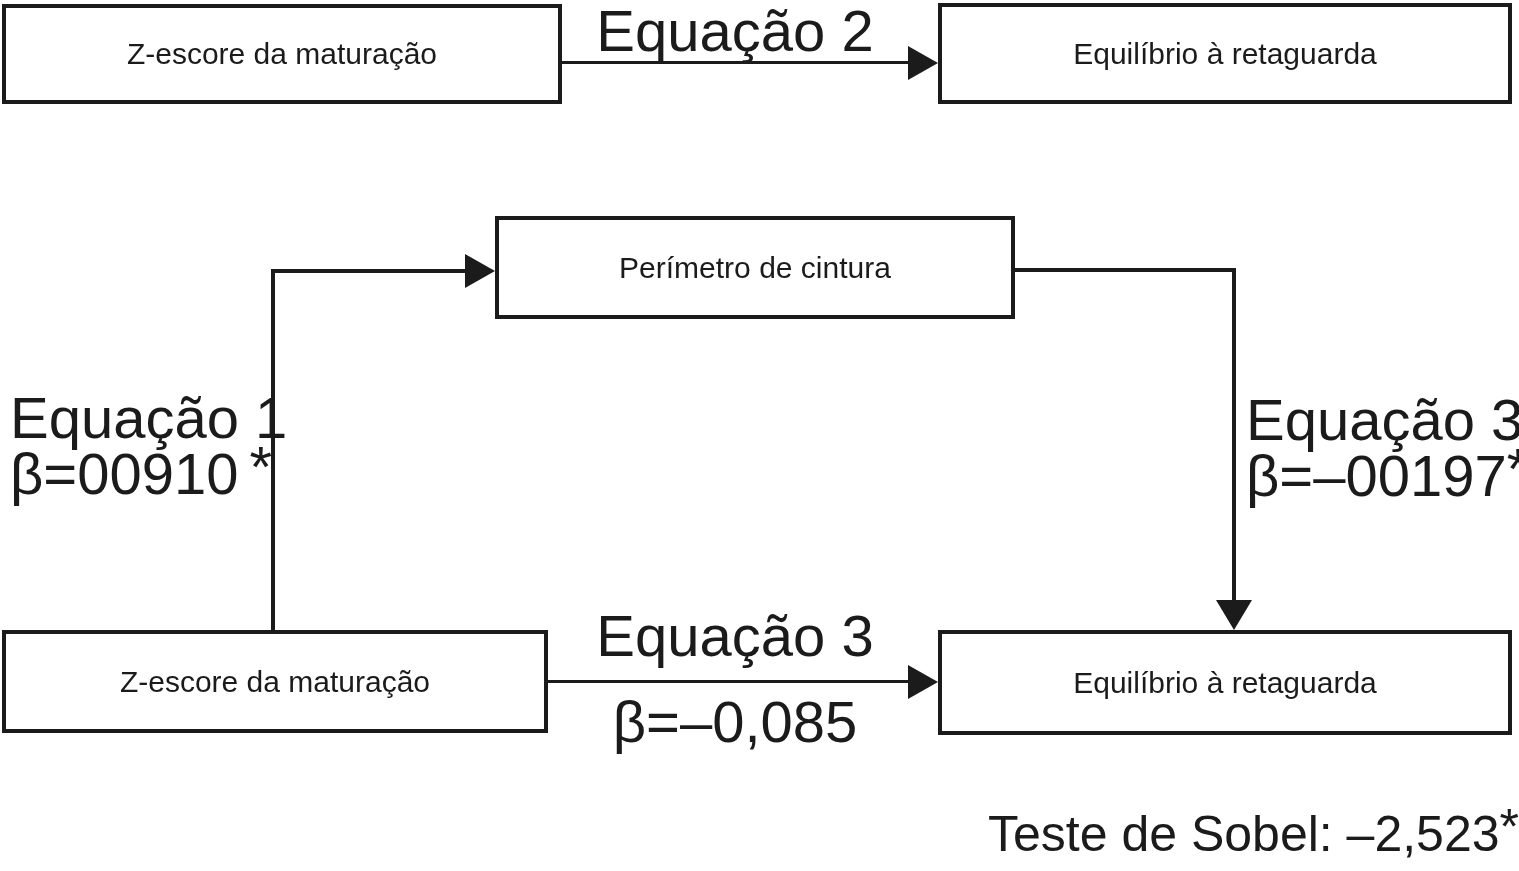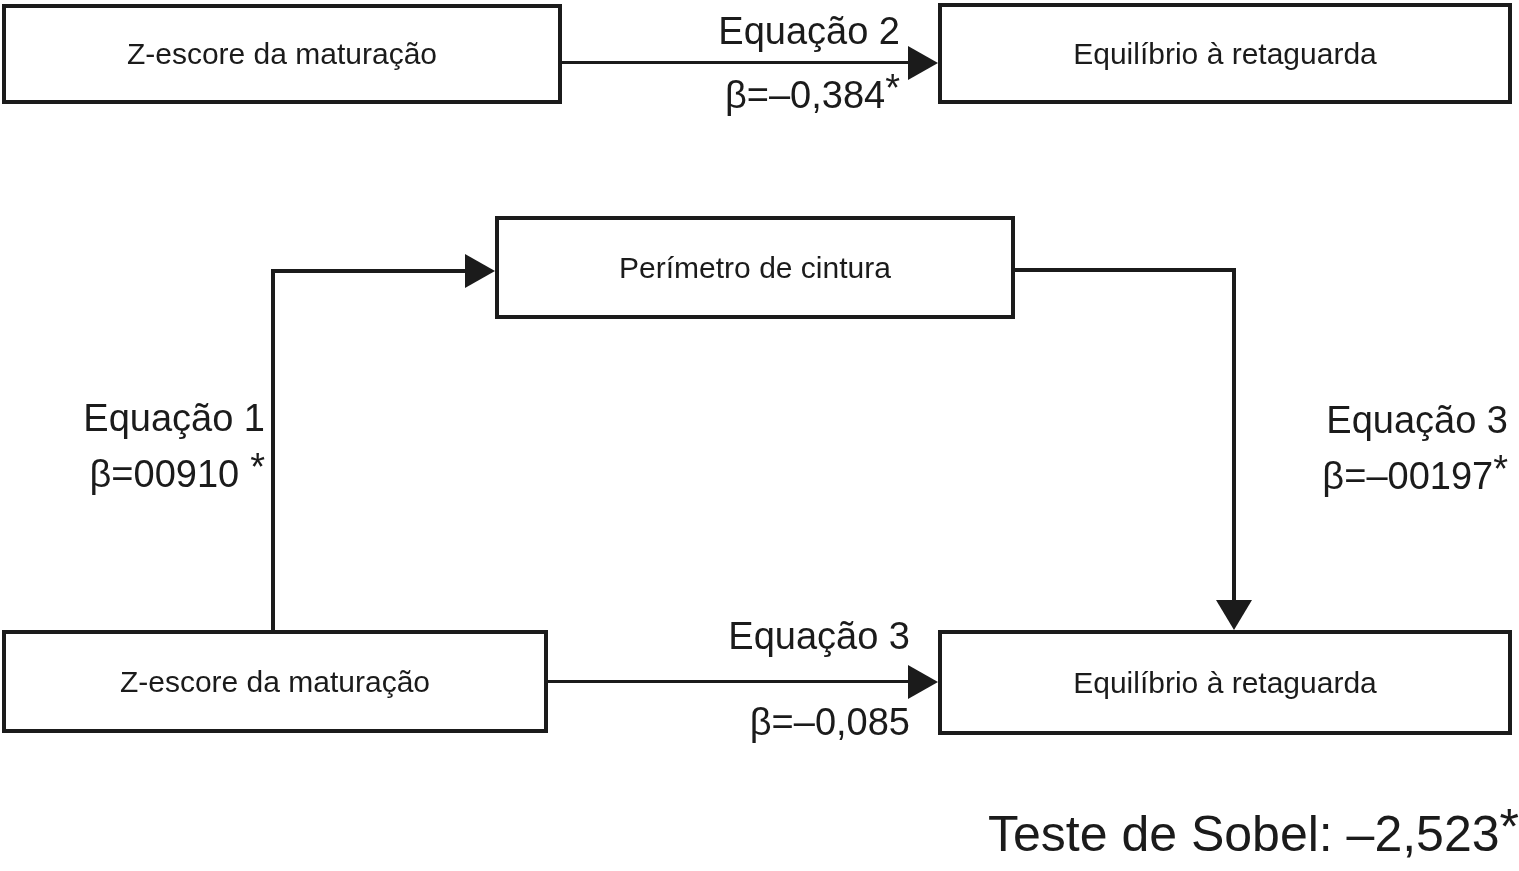--- a/index.html
+++ b/index.html
@@ -31,22 +31,22 @@
     border-bottom: 17px solid transparent;
     border-left: 30px solid var(--ink);
   }
   .ah-down {
     border-left: 18px solid transparent;
     border-right: 18px solid transparent;
     border-top: 30px solid var(--ink);
   }
   .edge-label {
     position: absolute;
-    font-size: 38px;
-    text-align: right;
+    font-size: 58px;
+    text-align: center;
     line-height: 56px;
     white-space: nowrap;
   }
   .star { position: relative; top: -7px; }
   .note {
     position: absolute;
     left: 0;
     width: 100%;
     text-align: right;
     font-size: 50px;
@@ -60,21 +60,20 @@
 
   <div class="node" style="left:2px; top:4px; width:560px; height:100px;">
     <span>Z-escore da maturação</span>
   </div>
 
   <div class="line" style="left:562px; top:61px; width:348px; height:3px;"></div>
   <div class="ah ah-right" style="left:908px; top:46px;"></div>
 
   <div class="edge-label" style="left:570px; top:3px; width:330px;">
     <div><span>Equação 2</span></div>
-    <div style="margin-top:8px;"><span>β=–0,384</span><span class="star">*</span></div>
   </div>
 
   <div class="node" style="left:938px; top:3px; width:574px; height:101px;">
     <span>Equilíbrio à retaguarda</span>
   </div>
 
   <div class="node" style="left:495px; top:216px; width:520px; height:103px;">
     <span>Perímetro de cintura</span>
   </div>
 

